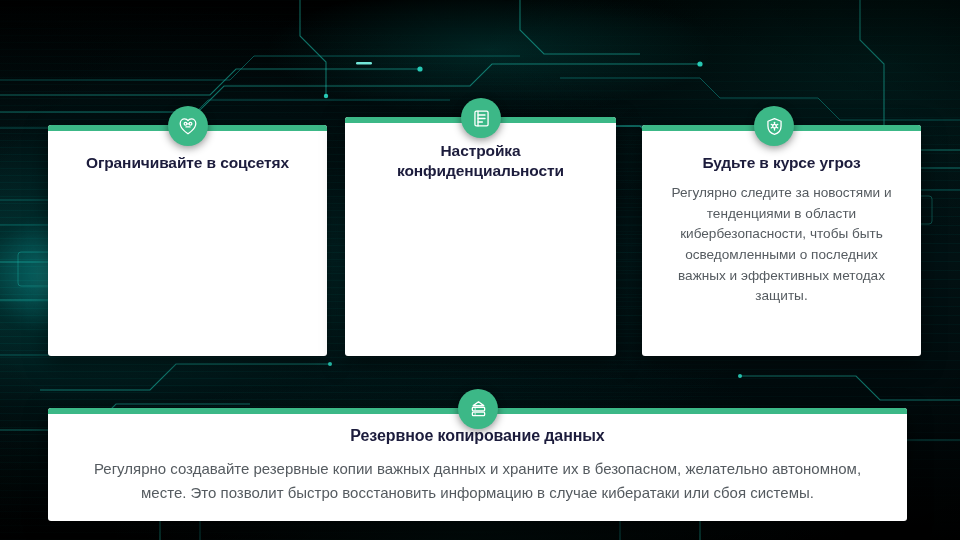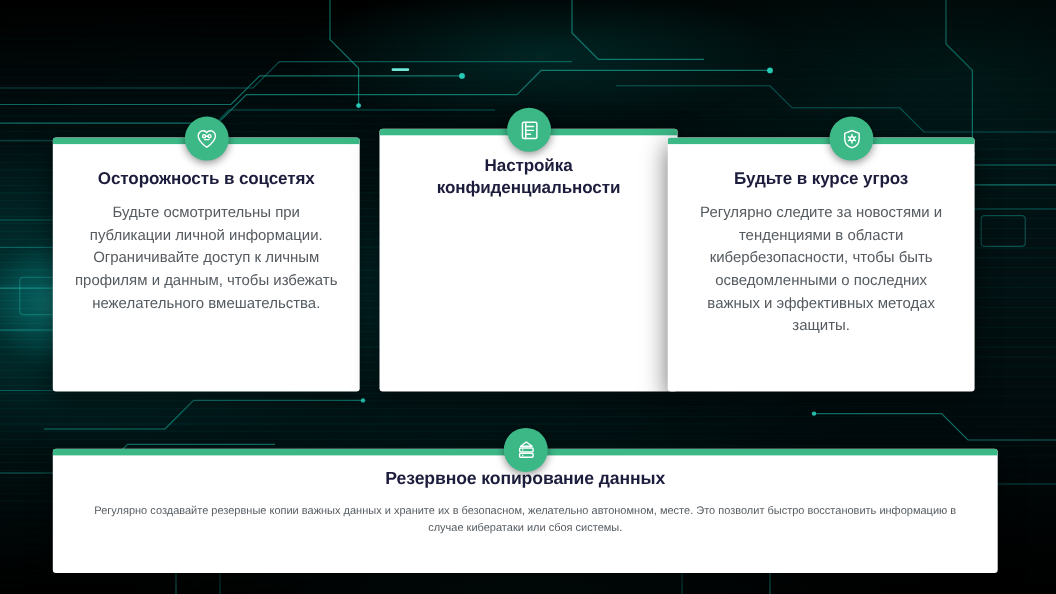--- a/index.html
+++ b/index.html
@@ -81,31 +81,31 @@
   .card-text{
     color:#555b60;
     font-size:13.6px;
     line-height:1.52;
     margin:0;
   }
 
   
   #card-1{left:48px;  top:125px; width:279px; height:231px;}
   #card-2{left:345px; top:117px; width:271px; height:239px;}
-  #card-3{left:607px; top:125px; width:279px; height:231px;}
+  #card-3{left:642px; top:125px; width:279px; height:231px;}
   #card-4{left:48px;  top:408px; width:859px; height:113px;}
 
   #card-1 .card-body{padding-top:28px;}
   #card-2 .card-body{padding-top:24px;}
   #card-3 .card-body{padding-top:28px;}
 
   
   #card-4 .card-body{padding:18px 36px 14px 36px;}
   #card-4 .card-title{font-size:16px;}
-  #card-4 .card-text{font-size:10px;line-height:1.62;}
+  #card-4 .card-text{font-size:15px;line-height:1.62;}
 
   
   .badge{
     position:absolute;
     width:40px;height:40px;border-radius:50%;
     background:#3cb887;
     display:flex;align-items:center;justify-content:center;
     box-shadow:0 2px 8px rgba(0,0,0,.45);
     z-index:5;
   }
@@ -179,22 +179,21 @@
       <rect x="892" y="196" width="40" height="28" rx="3"></rect>
     </g>
   </svg>
 
   <div class="bg-left-glow"></div>
   <div class="vig"></div>
 
   <div class="card" id="card-1">
     <div class="accent"></div>
     <div class="card-body">
-      <div class="card-title">Осторожность в соцсетях</div>
-      <p class="card-text">Будьте осмотрительны при публикации личной информации. Ограничивайте доступ к личным профилям и данным, чтобы избежать нежелательного вмешательства.</p>
+      <div class="card-title">Ограничивайте в соцсетях</div>
     </div>
   </div>
   <div class="badge" id="badge-1">
     <svg width="22" height="22" viewBox="0 0 24 24" fill="none" stroke="#ffffff" stroke-width="1.4" stroke-linecap="round" stroke-linejoin="round">
       <path d="M12 20.5 C12 20.5 3.5 15 3.5 9.2 C3.5 6.3 5.8 4.2 8.3 4.2 C10 4.2 11.4 5.1 12 6.2 C12.6 5.1 14 4.2 15.7 4.2 C18.2 4.2 20.5 6.3 20.5 9.2 C20.5 15 12 20.5 12 20.5 Z"></path>
       <circle cx="9.3" cy="9.6" r="1.5"></circle>
       <circle cx="14.7" cy="9.6" r="1.5"></circle>
       <path d="M10.8 9.6 H13.2"></path>
       <path d="M9.8 13 H14.2"></path>
     </svg>

